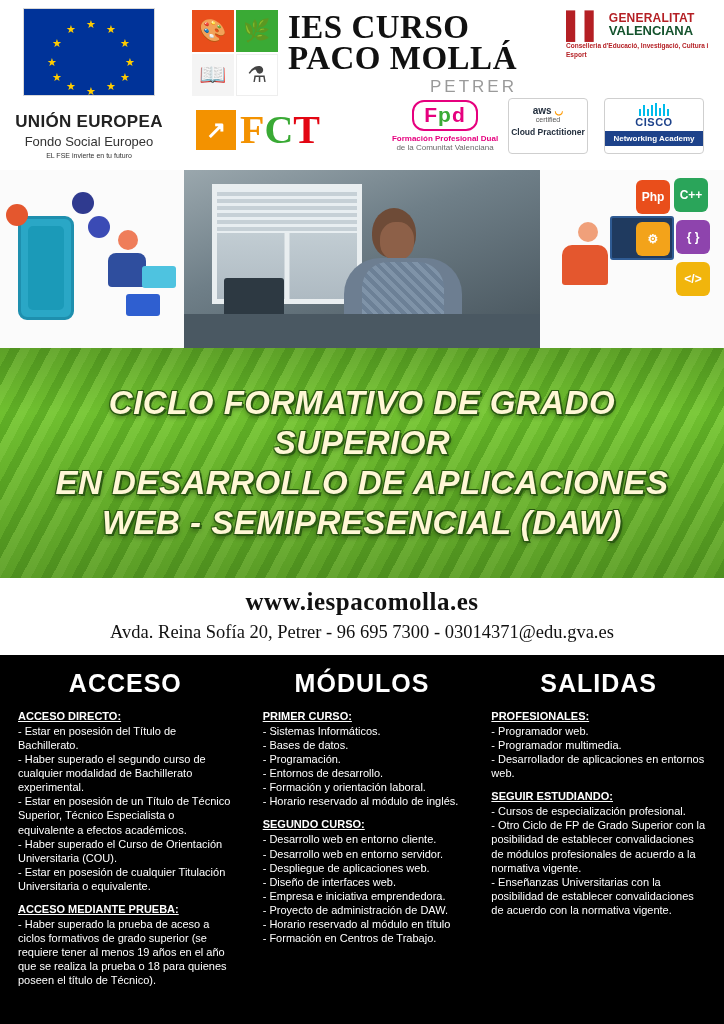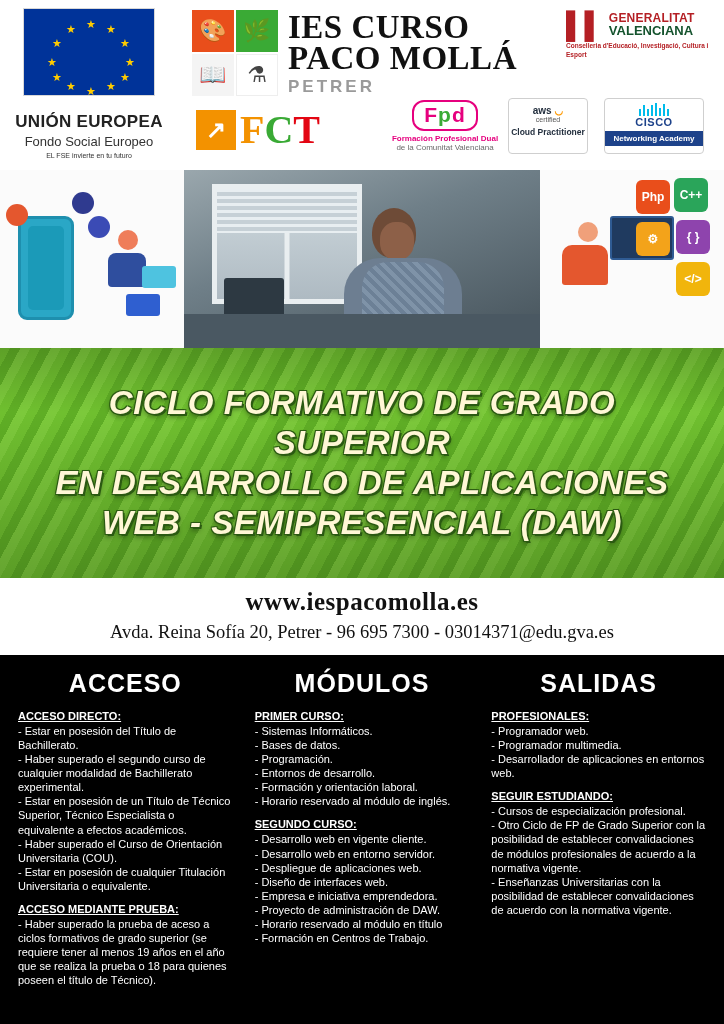--- a/index.html
+++ b/index.html
@@ -54,21 +54,21 @@
   .t3 { background: #f4f4f4; color: #888; }
   .t4 { background: #ffffff; color: #444; border: 1px solid #eee; }
   .ies-text { padding-top: 2px; }
   .ies-l1, .ies-l2 {
     font-family: "Liberation Serif", serif;
     font-weight: bold; font-size: 33px; color: #111; line-height: .95;
     letter-spacing: .5px;
   }
   .ies-l3 {
     font-size: 17px; color: #9a9a9a; letter-spacing: 3px;
-    text-align: left; margin-top: 2px; font-weight: bold;
+    text-align: right; margin-top: 2px;
   }
 
   
   .fct {
     position: absolute; left: 196px; top: 110px;
     display: flex; align-items: center; gap: 4px;
   }
   .fct-arrowbox {
     width: 40px; height: 40px; background: #f39200;
     display: flex; align-items: center; justify-content: center;
@@ -237,21 +237,21 @@
   .col-h {
     text-align: center; font-weight: bold; font-size: 25px;
     letter-spacing: 1px; margin-bottom: 12px;
   }
   .sec-h {
     font-size: 11px; font-weight: bold; text-decoration: underline;
     margin-bottom: 2px; display: block;
   }
   .sec-h.sp { margin-top: 10px; }
   .li { font-size: 11px; line-height: 1.28; }
-  .col2 .li, .col2 .sec-h { font-size: 11px; }
+  .col2 .li, .col2 .sec-h { font-size: 11px; margin-left: 8px; }
 </style>
 </head>
 <body>
 
 <div class="header">
 
   <div class="eu-block">
     <div class="eu-flag">
       <span class="eu-star" style="left:62px;top:10px">★</span>
       <span class="eu-star" style="left:82px;top:15px">★</span>
@@ -410,21 +410,21 @@
   <div class="col col2">
     <div class="col-h">MÓDULOS</div>
     <span class="sec-h">PRIMER CURSO:</span>
     <div class="li">- Sistemas Informáticos.</div>
     <div class="li">- Bases de datos.</div>
     <div class="li">- Programación.</div>
     <div class="li">- Entornos de desarrollo.</div>
     <div class="li">- Formación y orientación laboral.</div>
     <div class="li">- Horario reservado al módulo de inglés.</div>
     <span class="sec-h sp">SEGUNDO CURSO:</span>
-    <div class="li">- Desarrollo web en vigente cliente.</div>
+    <div class="li">- Desarrollo web en entorno cliente.</div>
     <div class="li">- Desarrollo web en entorno servidor.</div>
     <div class="li">- Despliegue de aplicaciones web.</div>
     <div class="li">- Diseño de interfaces web.</div>
     <div class="li">- Empresa e iniciativa emprendedora.</div>
     <div class="li">- Proyecto de administración de DAW.</div>
     <div class="li">- Horario reservado al módulo en título</div>
     <div class="li">- Formación en Centros de Trabajo.</div>
   </div>
 
   <div class="col col3">

